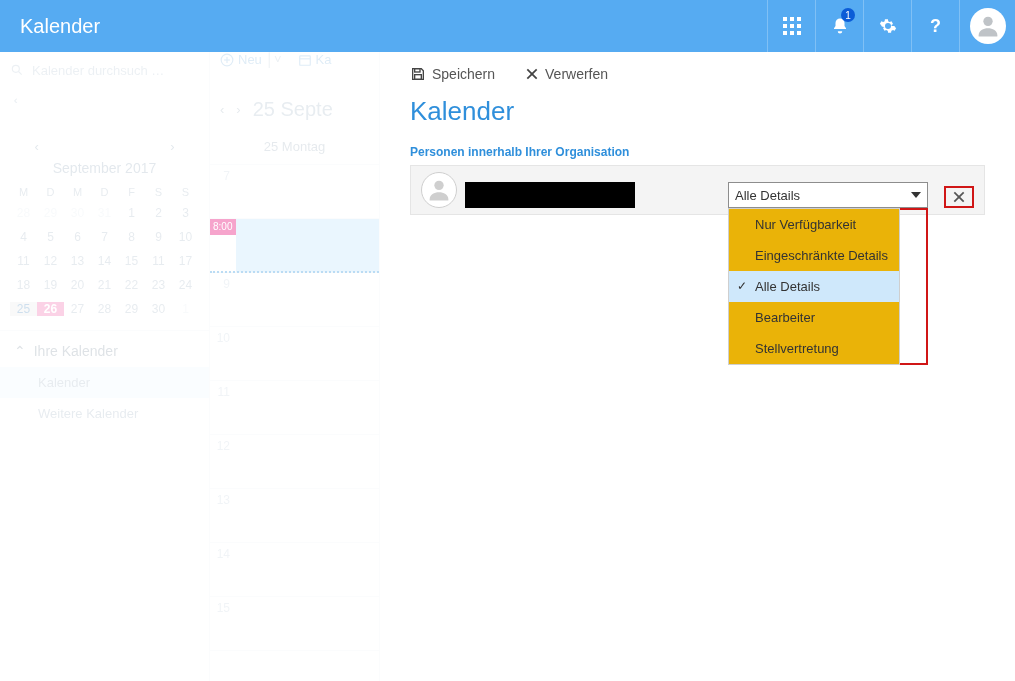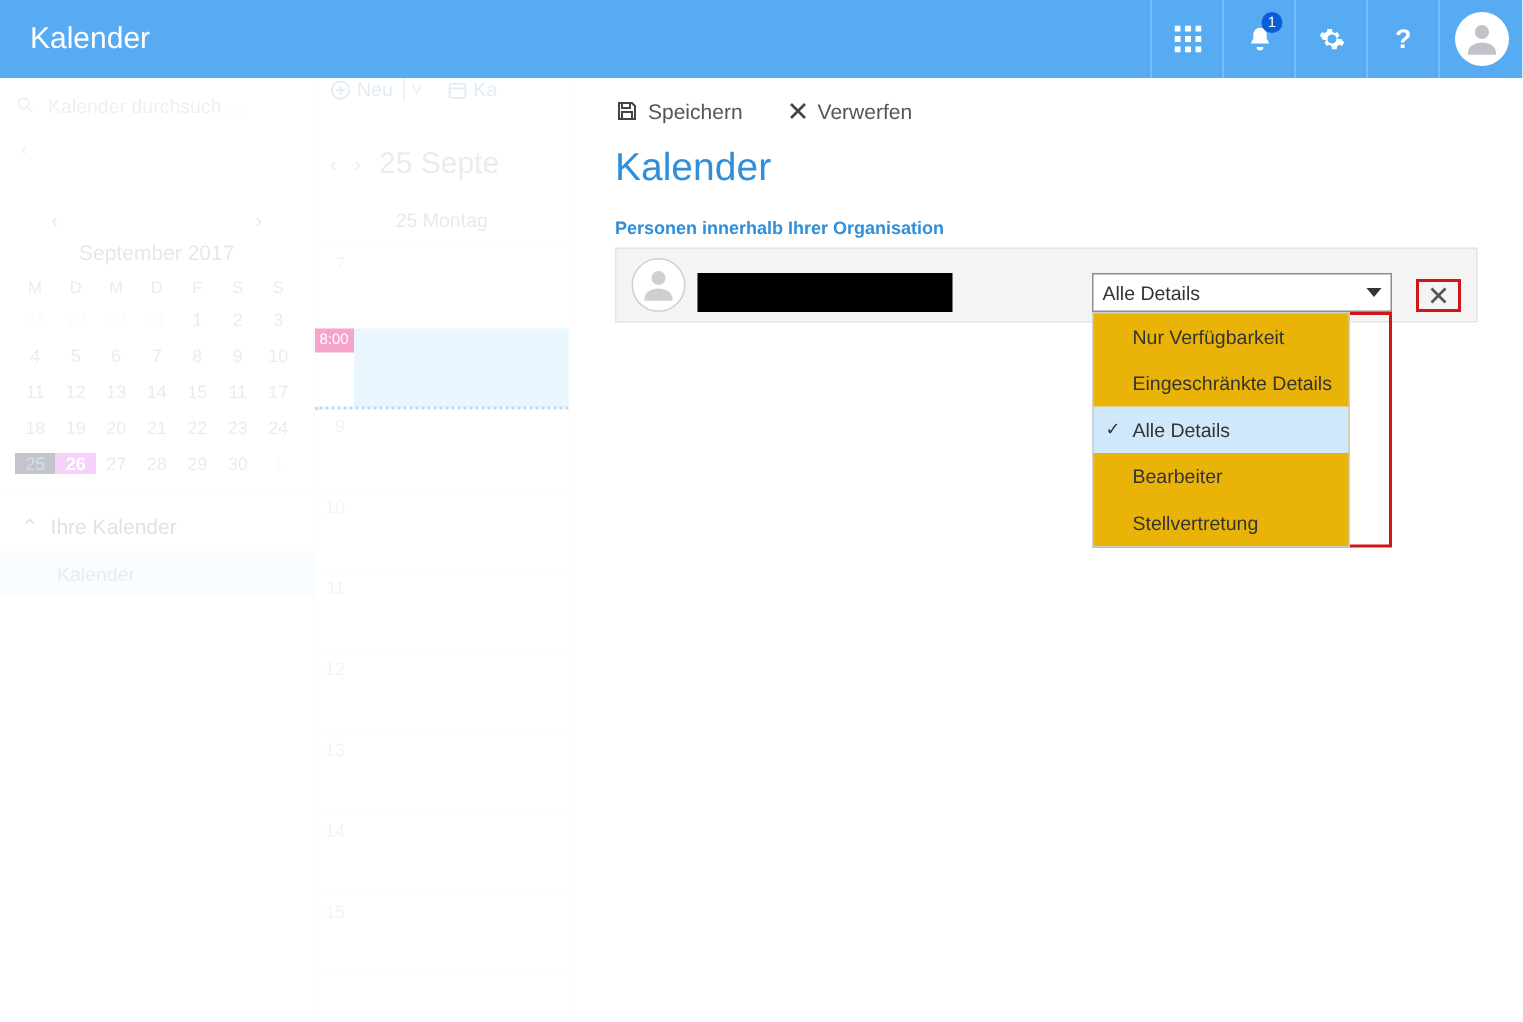--- a/index.html
+++ b/index.html
@@ -24,22 +24,22 @@
     .searchrow svg { fill: #b3c3d1; }
     .searchrow span { margin-left: 8px; color: #b3c3d1; font-size: 13px; }
     .navchev { display: flex; align-items: center; gap: 6px; padding: 6px 14px; font-size: 13px; color: #b3c3d1; }
     .navchev .dbl { font-size: 11px; letter-spacing: -4px; }
     .monthhdr { display: flex; align-items: center; justify-content: center; gap: 14px; color: #8ea3b6; padding: 4px 0 10px; }
     .monthhdr .lbl { font-size: 14px; color: #8ea3b6; margin-top: 44px; }
     .dowrow, .wkrow { display: grid; grid-template-columns: repeat(7, 1fr); text-align: center; padding: 0 10px; }
     .dowrow { font-size: 11px; color: #9fb0c0; margin-bottom: 8px; }
     .wkrow { font-size: 12px; color: #9fb0c0; margin-bottom: 10px; }
     .wkrow .prev { color: #e2e9ef; }
-    .wkrow .today { background: #0f172a; color: #3a7fb9; }
-    .wkrow .sel { background: #d946ef; color: #fff; font-weight: bold; }
+    .wkrow .today { background: #e5e5e5; color: #3a7fb9; }
+    .wkrow .sel { background: #ec4899; color: #fff; font-weight: bold; }
     .side-section { margin-top: 14px; border-top: 1px solid #eef2f5; }
     .side-hdr { display: flex; align-items: center; gap: 8px; padding: 12px 14px 8px; color: #7a8b9a; font-size: 14px; }
     .side-item { padding: 8px 14px 8px 38px; color: #9fb0c0; font-size: 13px; }
     .side-item.active { background: #eaf5fd; color: #9fb0c0; }
 
     
     .midcol { flex: 0 0 170px; border-right: 1px solid #eef2f5; font-size: 13px; color: #8ea3b6; }
     .midtools { height: 36px; display: flex; align-items: flex-start; padding: 0 10px; gap: 16px; color: #7fb3db; }
     .midtools .tool { display: flex; align-items: center; gap: 4px; font-size: 13px; }
     .datehead { display: flex; align-items: center; gap: 12px; padding: 10px 10px 12px; color: #99a9b8; }
@@ -197,20 +197,21 @@
           <span class="prev">1</span>
         </div>
       </div>
 
     <div class="side-section">
       <div class="side-hdr">
         <span>⌃</span>
         <span>Ihre Kalender</span>
       </div>
       <div class="side-item active"><span>Kalender</span></div>
+      <div class="side-item"><span>Weitere Kalender</span></div>
     </div>
     <div class="dim"></div>
   </div>
 
   <div class="midcol">
     <div class="midtools">
       <div class="tool">
         <svg width="14" height="14" viewBox="0 0 24 24">
             <circle cx="12" cy="12" r="10" fill="none" stroke="#7fb3db" stroke-width="2"></circle>
             <line x1="12" y1="7" x2="12" y2="17" stroke="#7fb3db" stroke-width="2"></line>

